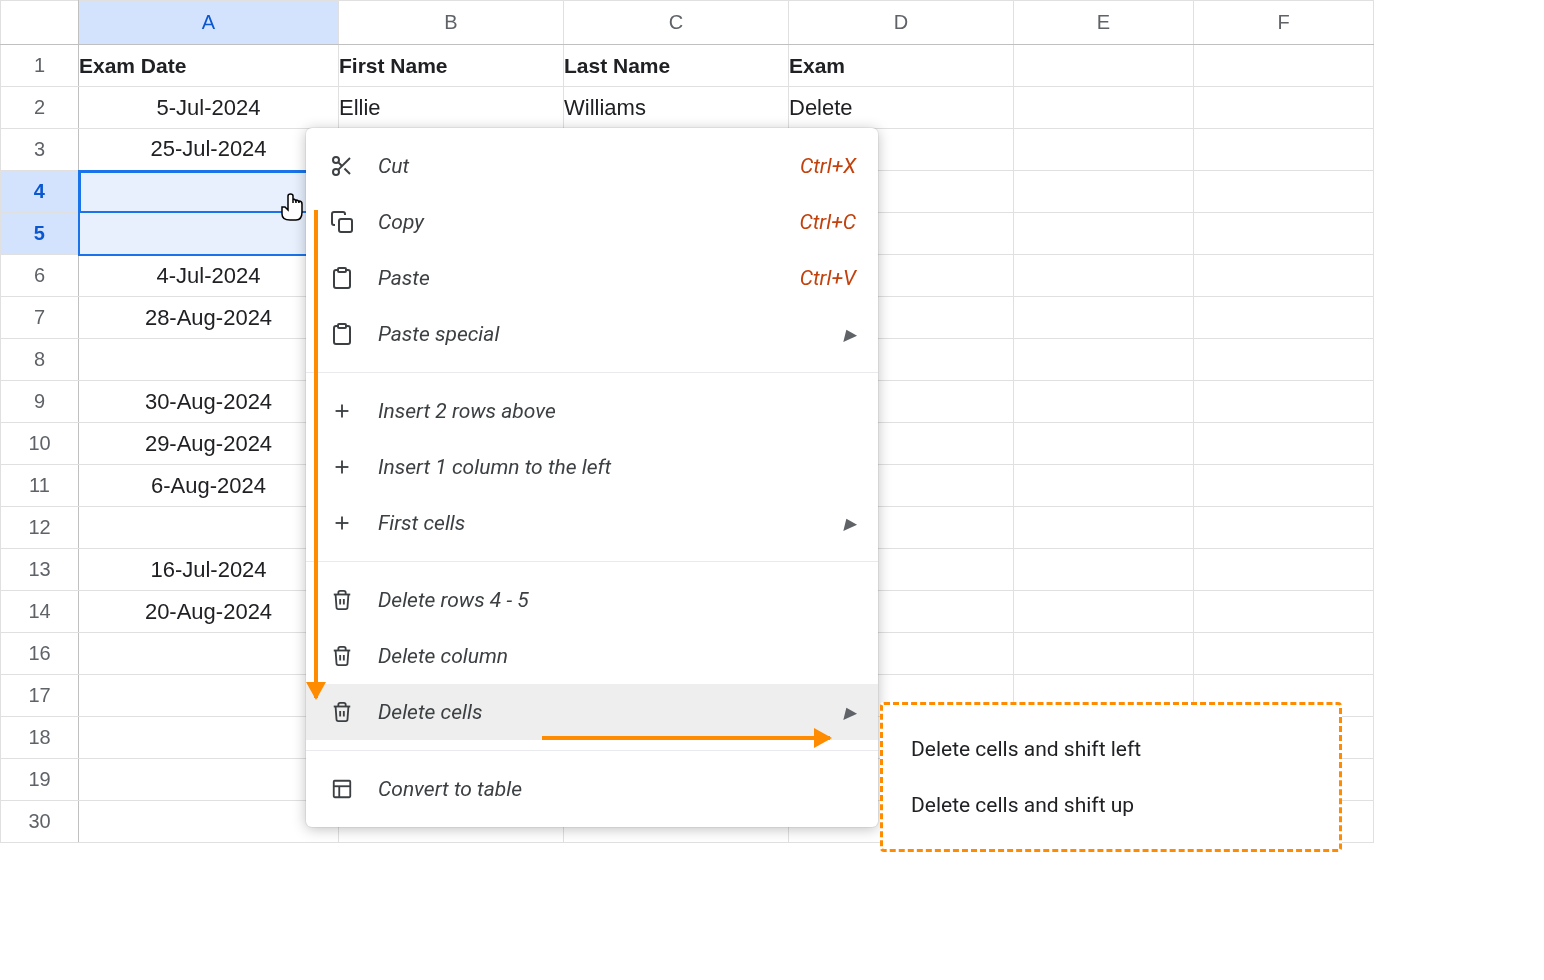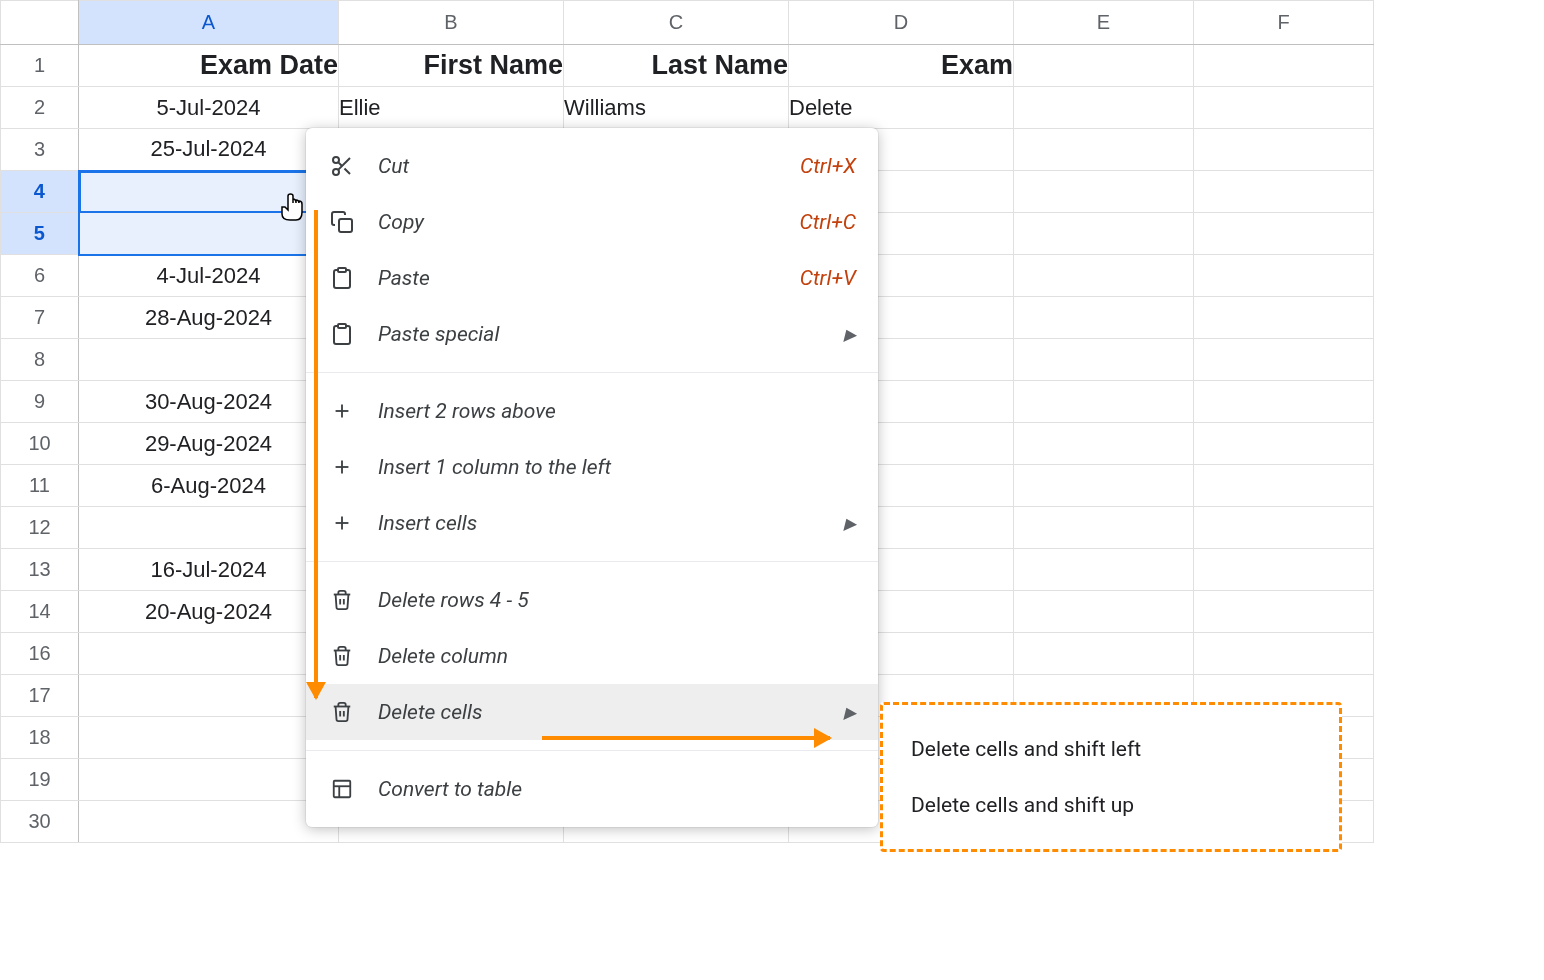--- a/index.html
+++ b/index.html
@@ -64,22 +64,22 @@
     font-weight: bold;
   }
   .c-a { width: 260px; }
   .c-b { width: 225px; }
   .c-c { width: 225px; }
   .c-d { width: 225px; }
   .c-e { width: 180px; }
   .c-f { width: 180px; }
   .hdr {
     font-weight: bold;
-    font-size: 27px;
-    text-align: right;
+    font-size: 21px;
+    text-align: left;
   }
   .cell {
     padding: 0 10px;
     font-size: 22px;
     text-align: left;
     margin-top: 16px;
   }
   .cell.centered { text-align: center; }
   .sel-cell {
     background: #e8f0fe !important;
@@ -457,21 +457,21 @@
     </span>
     <span class="menu-label">Insert 1 column to the left</span>
   </div>
   <div class="menu-item">
     <span class="menu-icon">
       <svg viewBox="0 0 24 24" width="22" height="22" fill="none" stroke="currentColor" stroke-width="2">
           <line x1="12" y1="5" x2="12" y2="19"></line>
           <line x1="5" y1="12" x2="19" y2="12"></line>
         </svg>
     </span>
-    <span class="menu-label">Insert cells</span>
+    <span class="menu-label">First cells</span>
     <span class="menu-arrow">▶</span>
   </div>
   <div class="menu-sep"></div>
   <div class="menu-item">
     <span class="menu-icon">
       <svg viewBox="0 0 24 24" width="22" height="22" fill="none" stroke="currentColor" stroke-width="2">
           <polyline points="3 6 5 6 21 6"></polyline>
           <path d="M19 6l-1 14a2 2 0 0 1-2 2H8a2 2 0 0 1-2-2L5 6"></path>
           <path d="M10 11v6M14 11v6"></path>
           <path d="M8 6V4a2 2 0 0 1 2-2h4a2 2 0 0 1 2 2v2"></path>

